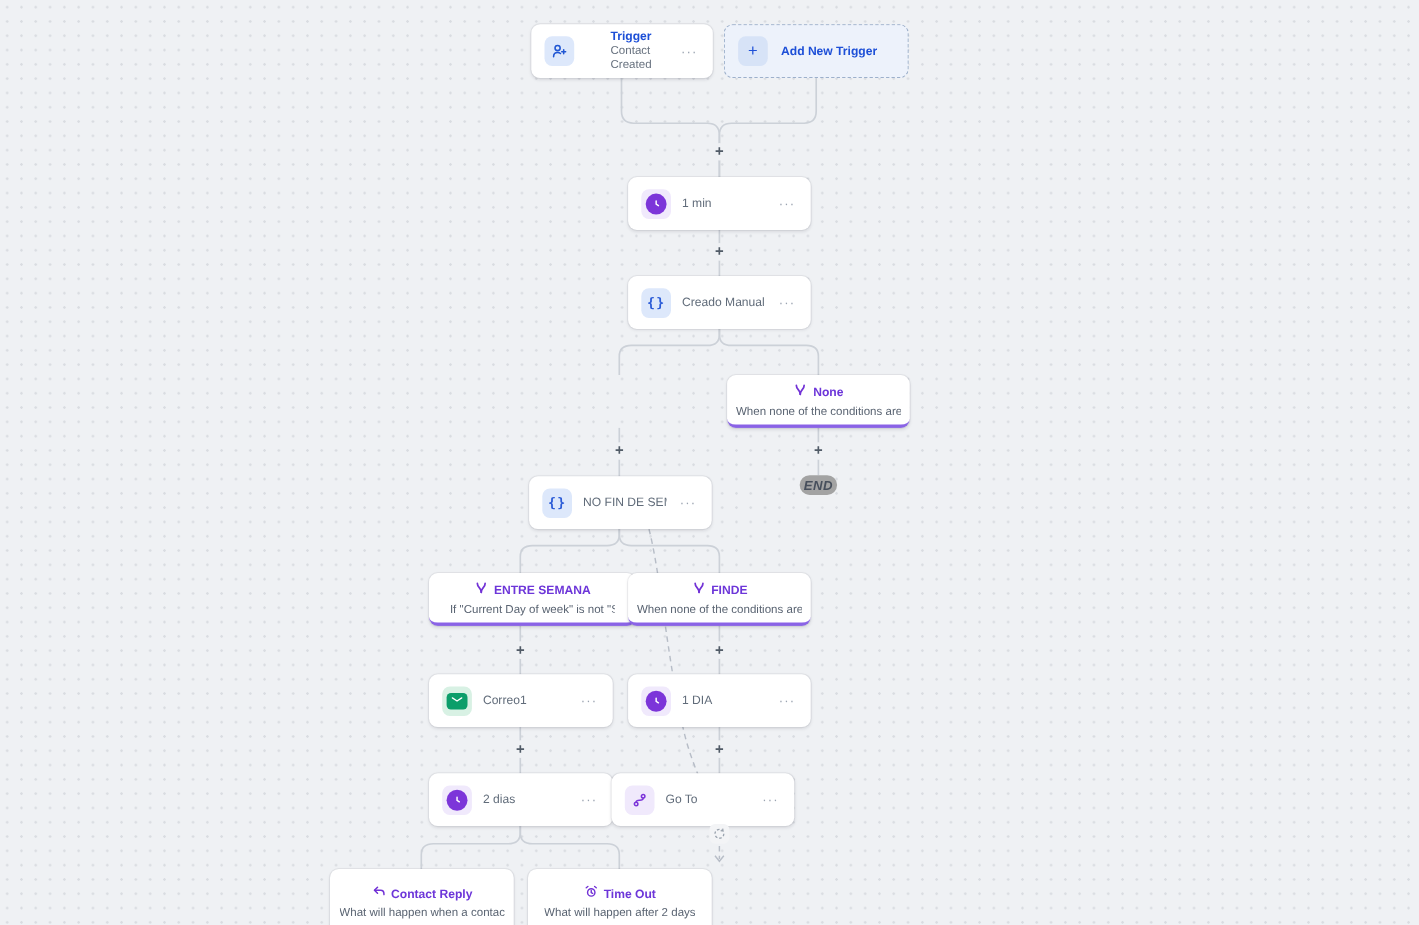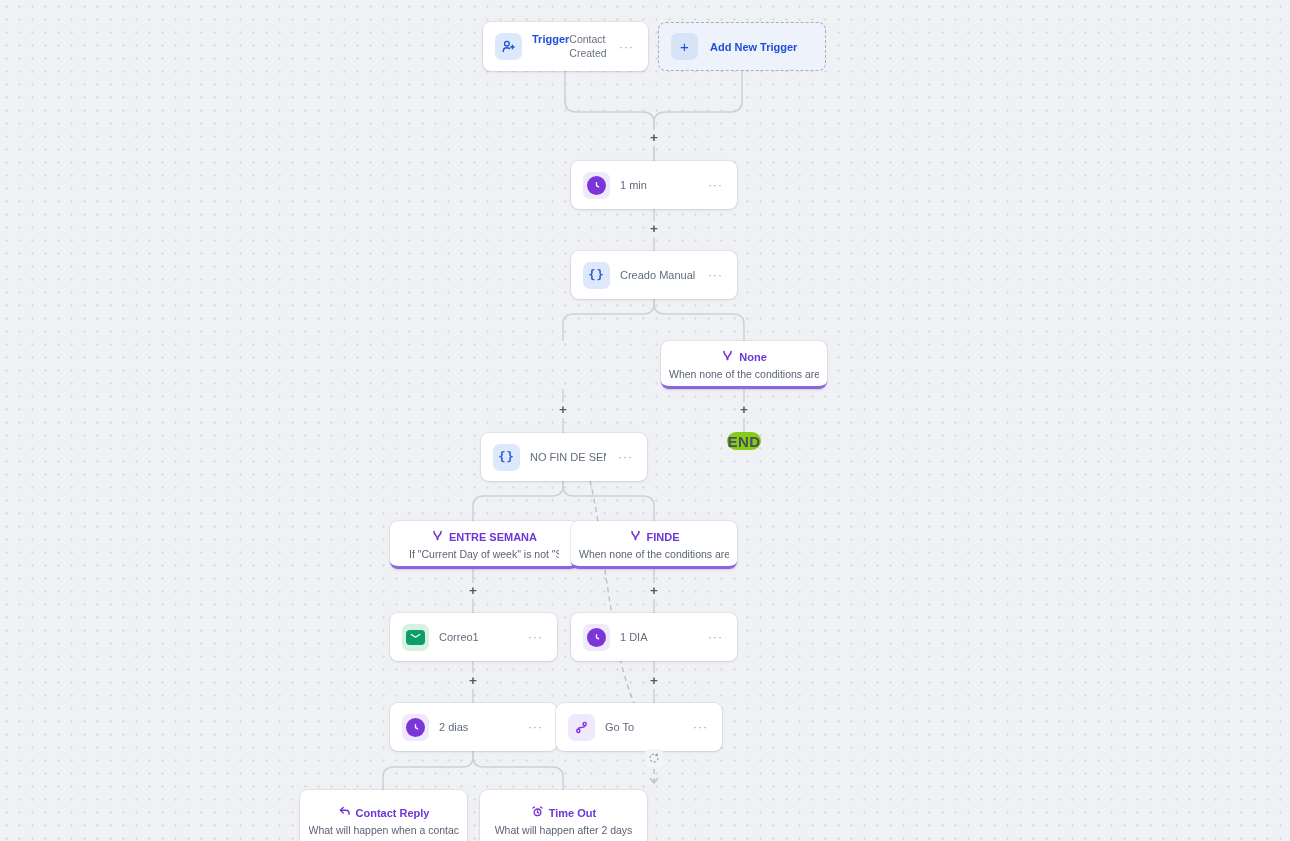--- a/index.html
+++ b/index.html
@@ -25,21 +25,21 @@
   .nicon{width:27px;height:27px;border-radius:7px;display:flex;align-items:center;justify-content:center;flex:none;}
   .nicon.blue{background:#dde8fb;}
   .nicon.purple{background:#f0e9fc;}
   .nicon.green{background:#d8f1e4;}
   .badge-circle{width:19px;height:19px;border-radius:50%;display:flex;align-items:center;justify-content:center;}
   .badge-circle.pclock{background:#7c35d9;}
   .badge-rect{width:19px;height:15px;border-radius:4px;display:flex;align-items:center;justify-content:center;background:#0b9e6a;}
   .braces{font-family:"DejaVu Sans Mono", monospace;font-size:12px;font-weight:bold;color:#2a5bd7;letter-spacing:1px;}
   
   .trigger-node{width:165px;height:49px;left:483px;top:22px;}
-  .trigger-text{display:flex;line-height:1.25;flex:1;}
+  .trigger-text{display:flex;flex-direction:column;line-height:1.25;flex:1;margin-left:23px;}
   .trigger-title{font-size:11px;font-weight:700;color:#1d4fd7;}
   .trigger-sub{font-size:10.5px;color:#68727f;}
   .add-trigger{
     position:absolute;z-index:2;left:658px;top:22px;width:168px;height:49px;box-sizing:border-box;
     background:#edf2fb;border:1px dashed #9db0cb;border-radius:8px;
     display:flex;align-items:center;gap:12px;padding:0 12px;cursor:pointer;
   }
   .add-plus{width:27px;height:27px;border-radius:7px;background:#d7e3f7;color:#1d4fd7;
     display:flex;align-items:center;justify-content:center;font-size:15px;font-weight:500;flex:none;}
   .add-label{font-size:11px;font-weight:700;color:#1d4fd7;}
@@ -51,22 +51,22 @@
   .branch-sub{font-size:10.5px;color:#5a6472;white-space:nowrap;overflow:hidden;max-width:150px;}
   .bottom-card{width:167px;height:62px;}
   
   .plus{
     position:absolute;z-index:3;width:16px;height:16px;border-radius:50%;
     display:flex;align-items:center;justify-content:center;
     color:#515b67;font-size:13.5px;font-weight:600;background:#eff1f4;cursor:pointer;line-height:1;
   }
   .end-pill{
     position:absolute;z-index:2;left:727px;top:432px;width:34px;height:18px;border-radius:10px;
-    background:#84cc16;color:#474f5c;font-size:15px;font-weight:700;letter-spacing:.4px;
-    display:flex;align-items:center;justify-content:center;
+    background:#a3a3a3;color:#474f5c;font-size:12px;font-weight:700;letter-spacing:.4px;
+    display:flex;align-items:center;justify-content:center;font-style:italic;
   }
   .goto-loop{
     position:absolute;z-index:3;left:645px;top:749px;width:18px;height:18px;border-radius:5px;
     background:#f3f4f6;display:flex;align-items:center;justify-content:center;
   }
 </style>
 </head>
 <body>
 
 <div id="canvas">

